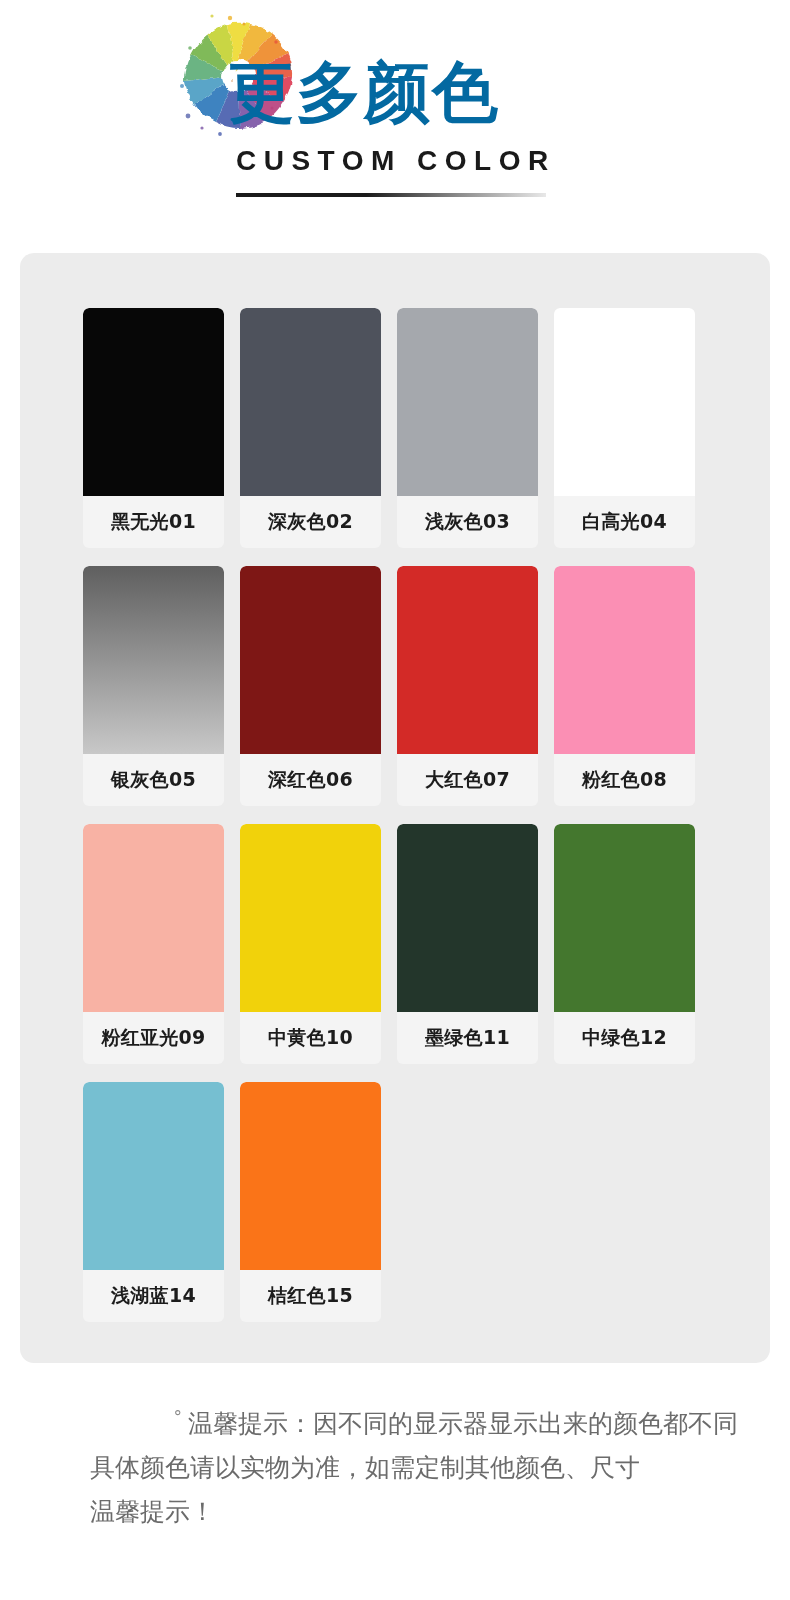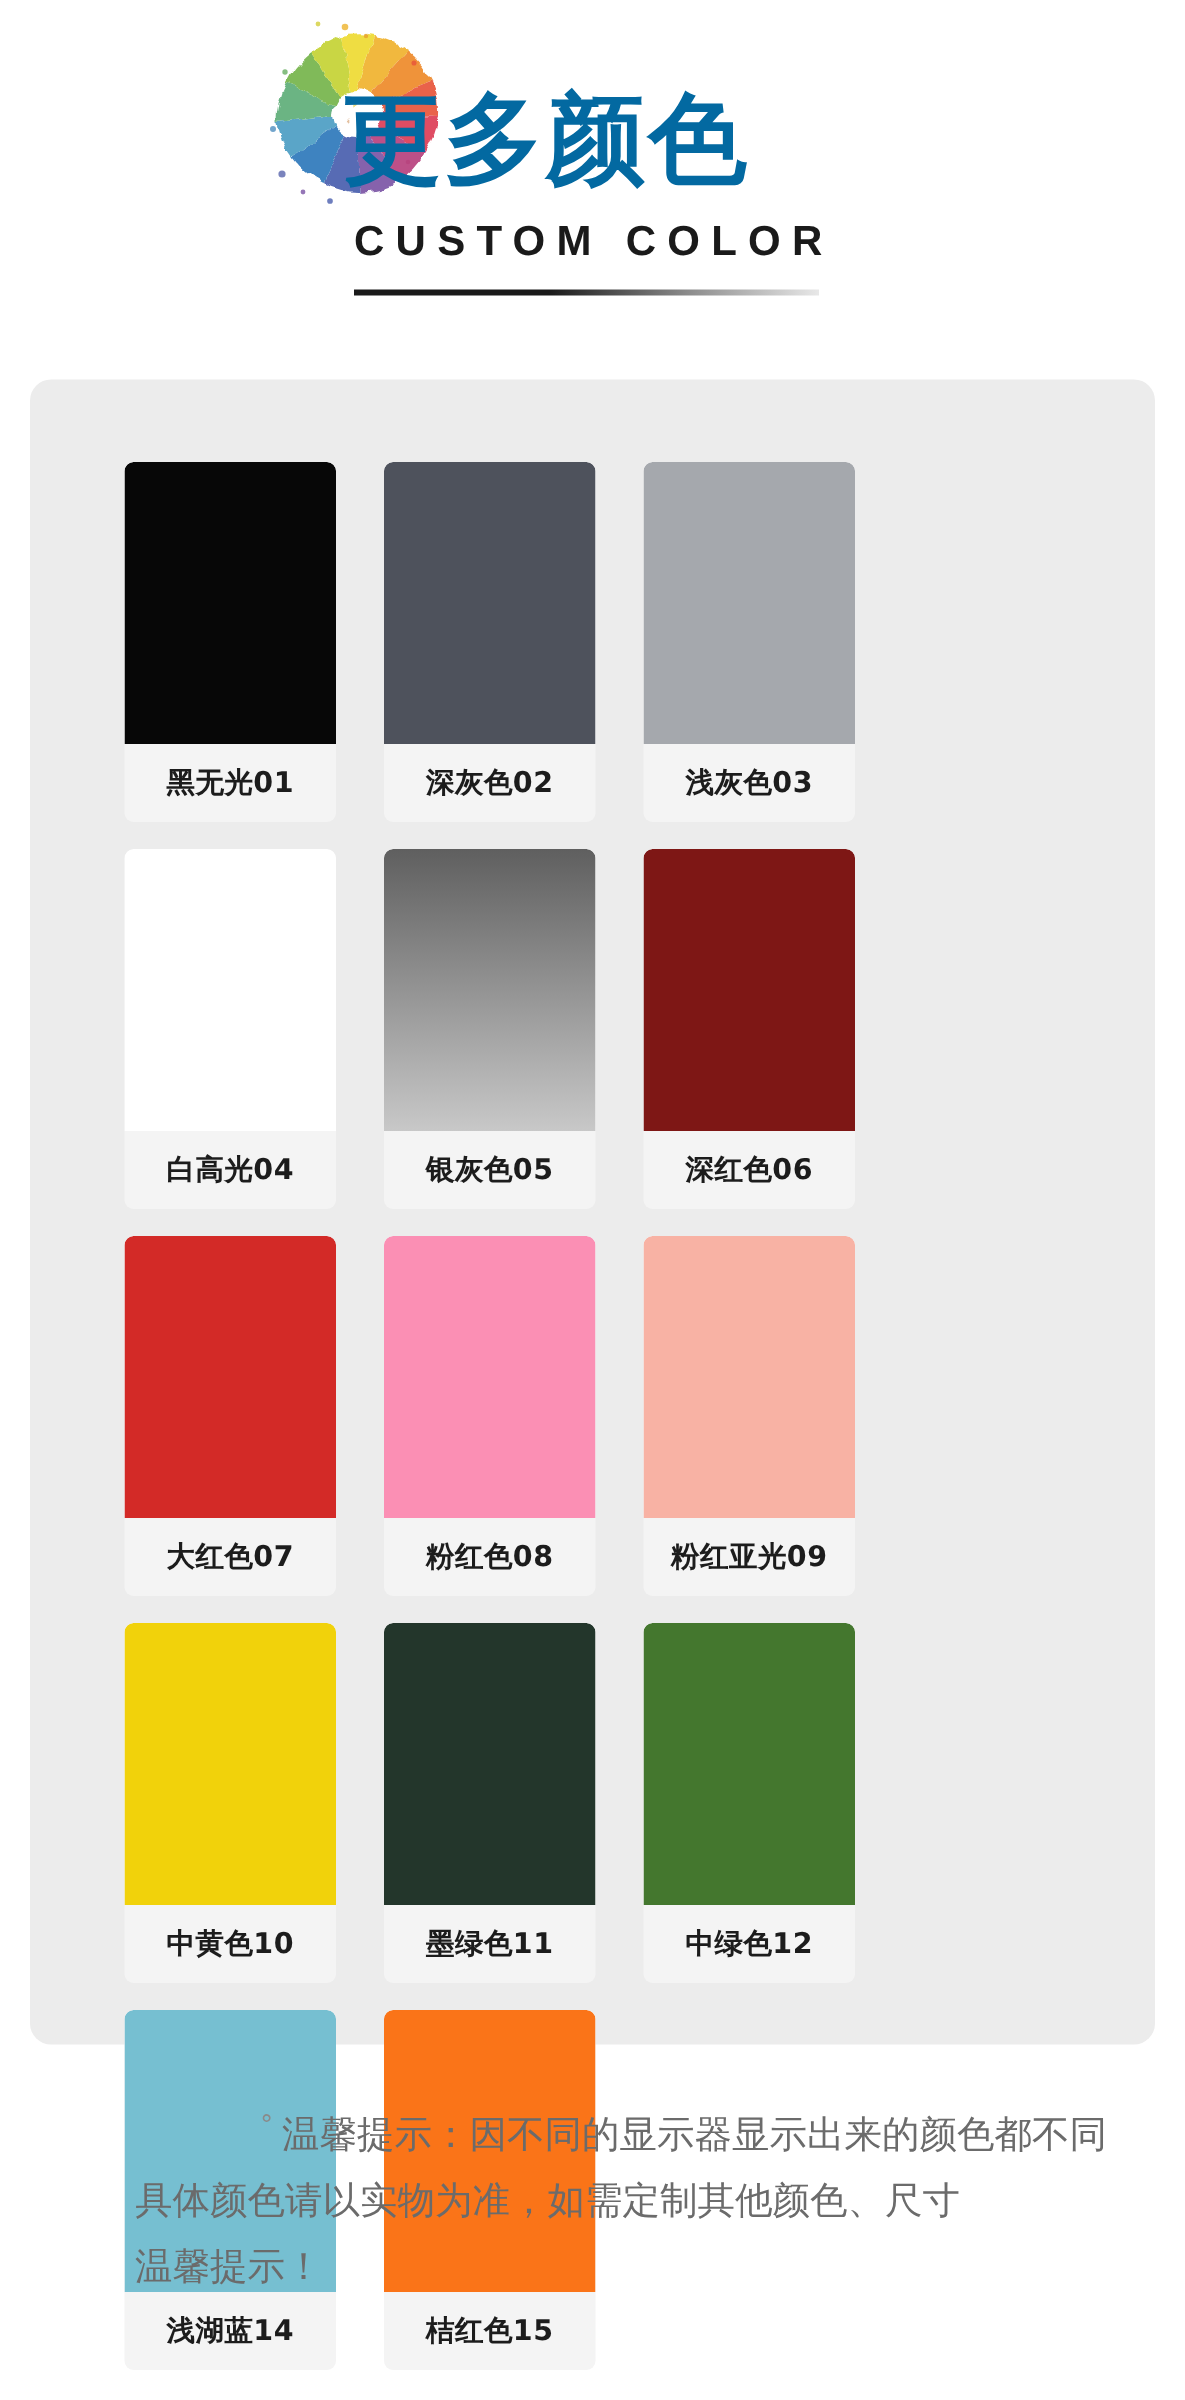--- a/index.html
+++ b/index.html
@@ -81,21 +81,21 @@
     border-radius: 14px;
   }
 
   .swatch-grid {
     position: absolute;
     left: 63px;
     top: 55px;
     width: 626px;
     display: flex;
     flex-wrap: wrap;
-    gap: 18px 32px;
+    gap: 18px 16px;
   }
 
   .swatch-card {
     width: 141px;
     height: 240px;
     background: #f4f4f4;
     border-radius: 6px;
     display: flex;
     flex-direction: column;
     align-items: center;

